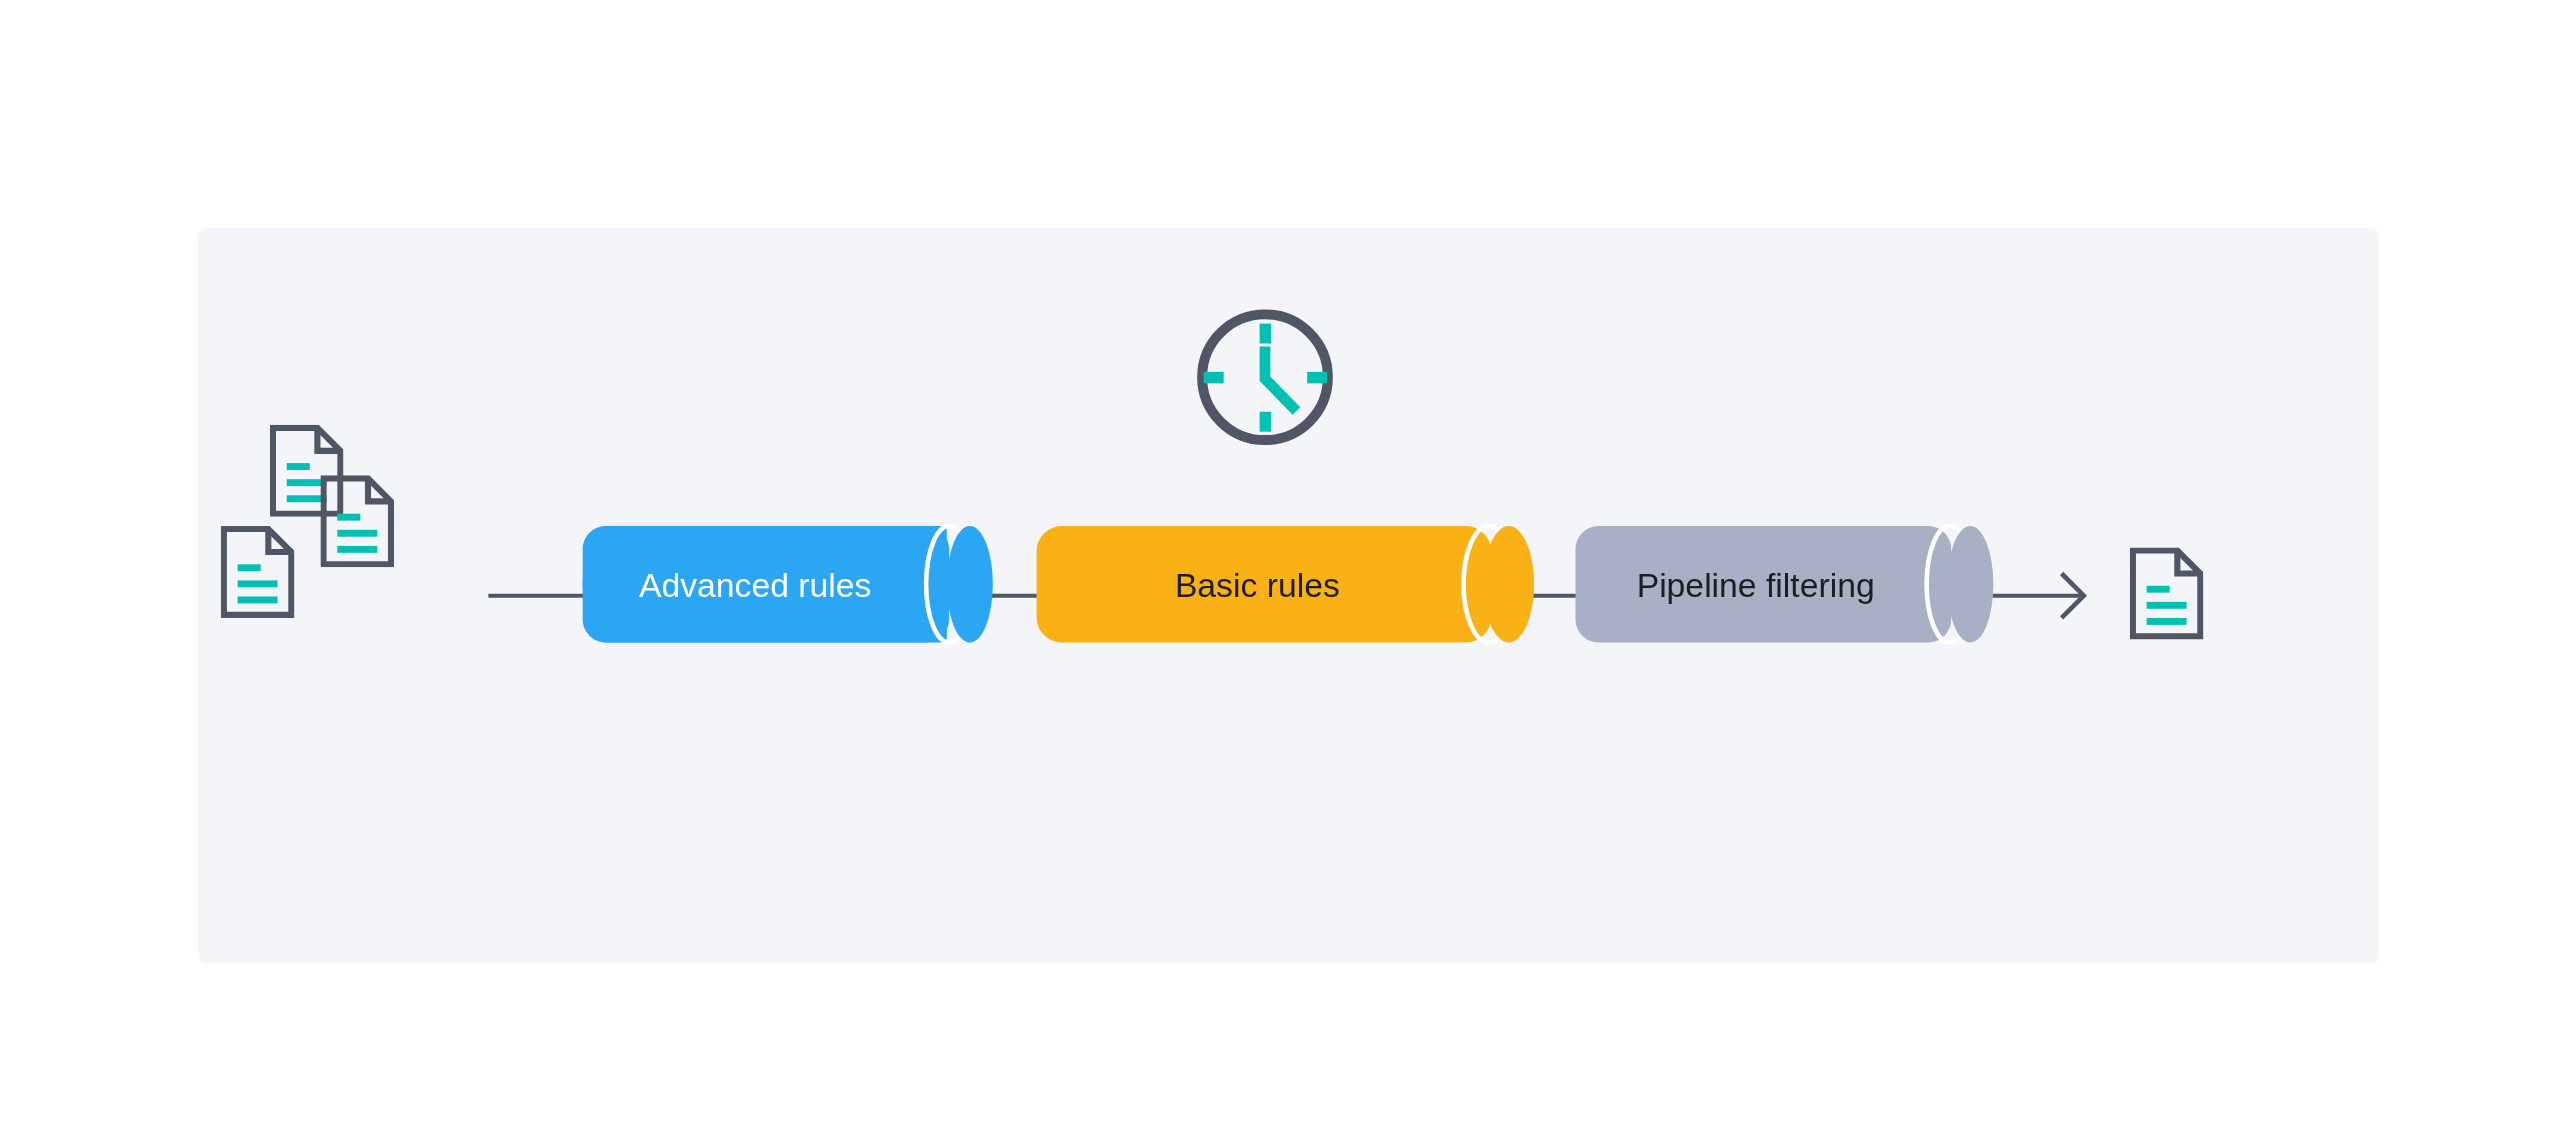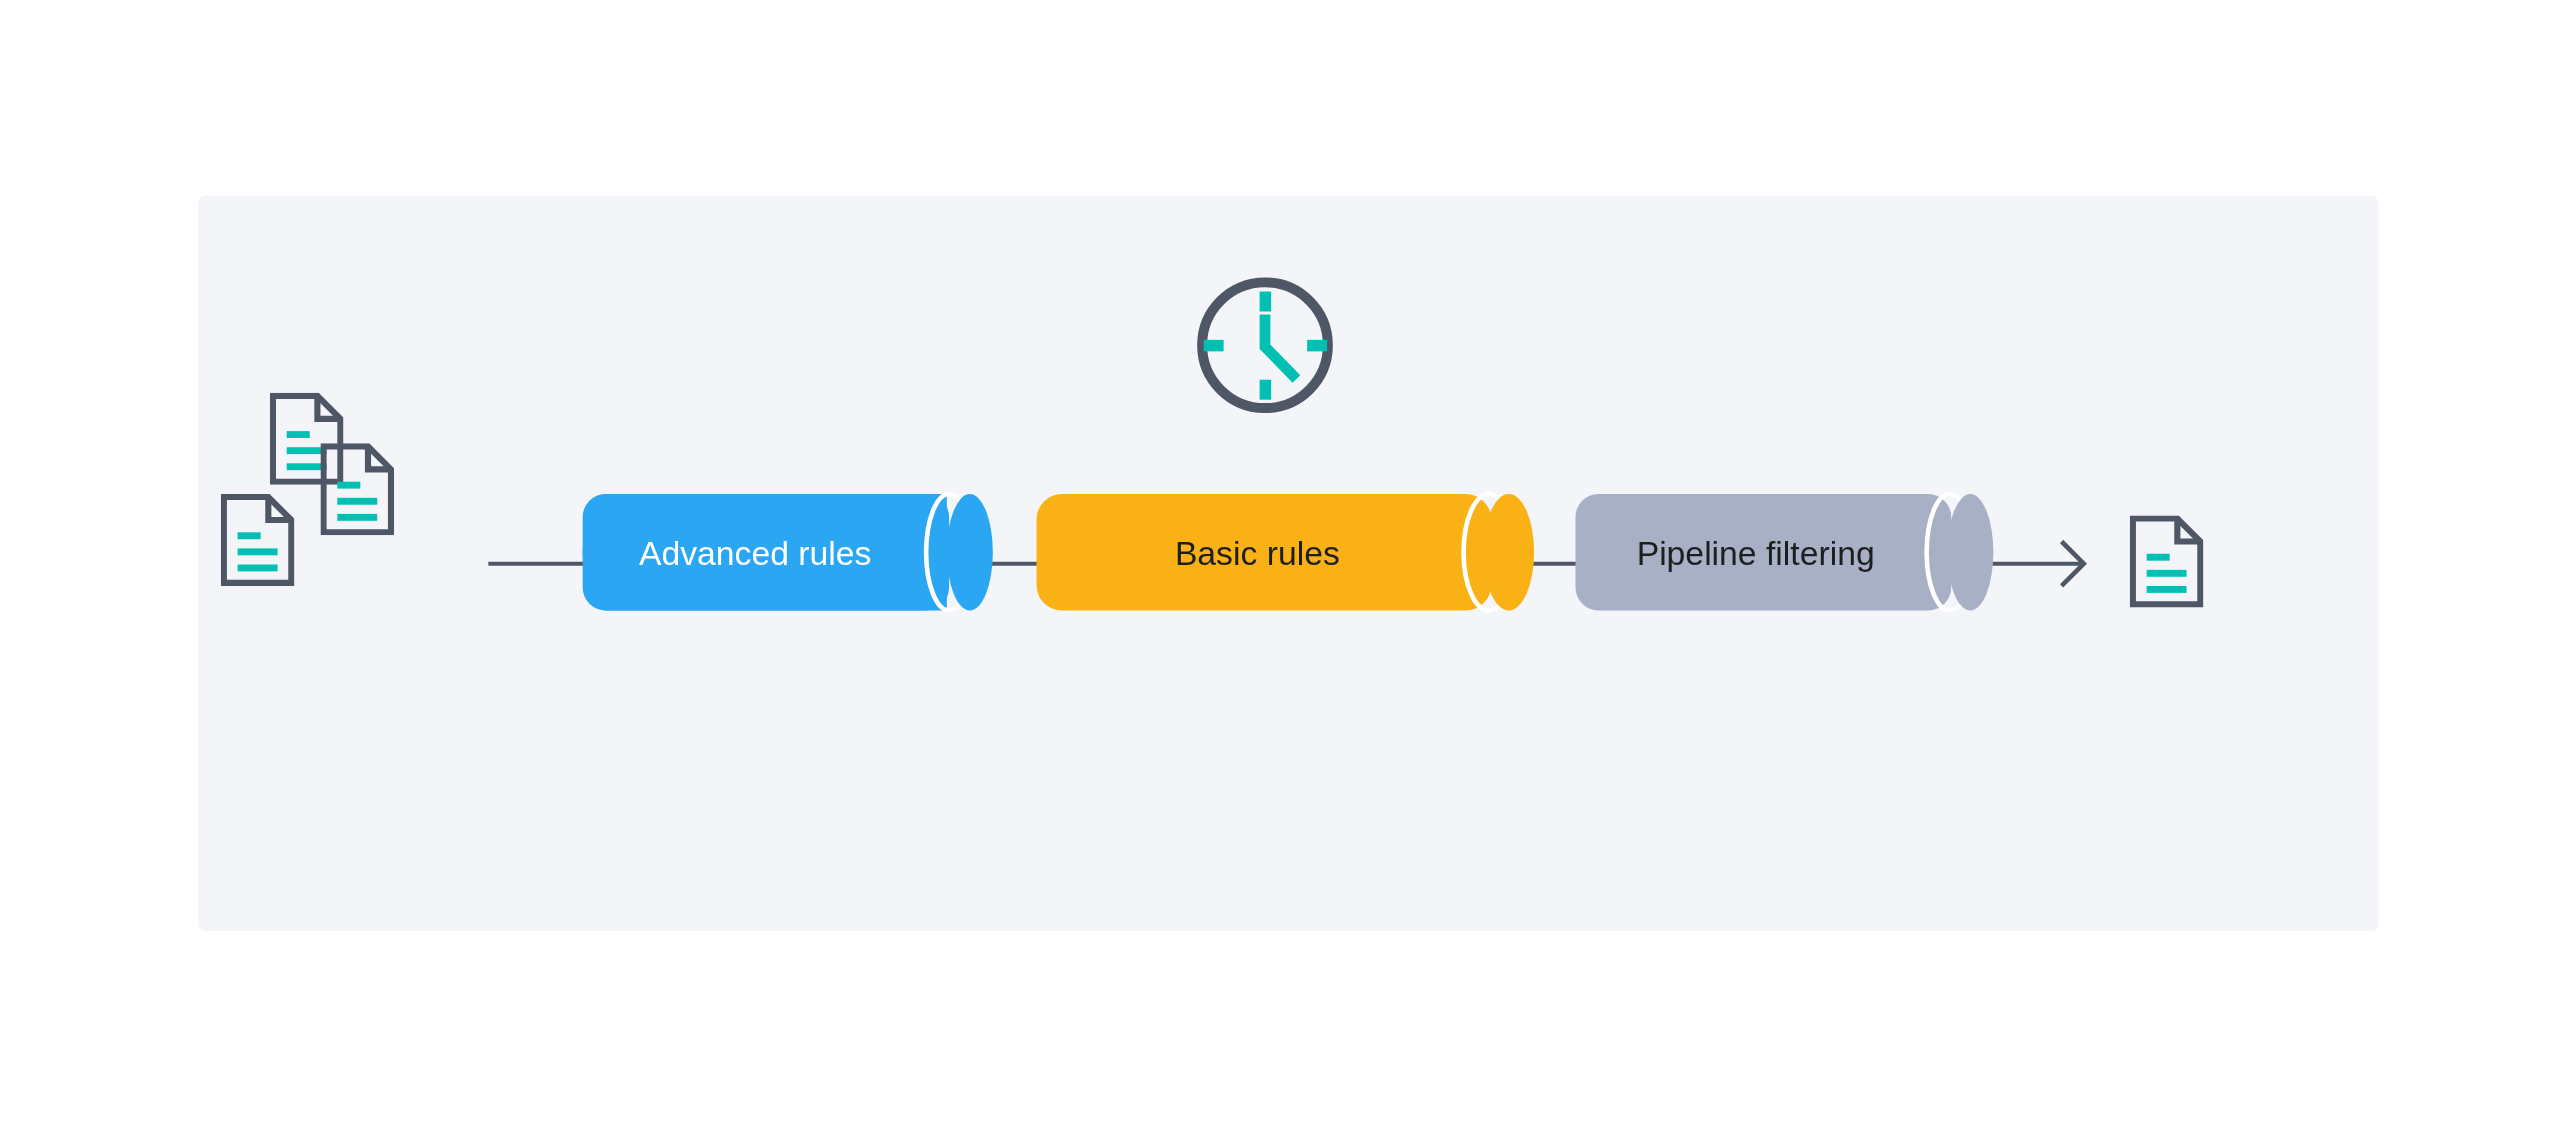--- a/index.html
+++ b/index.html
@@ -11,20 +11,21 @@
     width: 2576px;
     height: 1129px;
     font-family: "Liberation Sans", sans-serif;
     overflow: hidden;
   }
   #stage {
     position: relative;
     width: 2576px;
     height: 823px;
     background: #ffffff;
+    margin-top: 32px;
   }
   #panel {
     position: absolute;
     left: 198px;
     top: 196px;
     width: 2181px;
     height: 735px;
     background: #f4f5f9;
     border-radius: 7.7px;
   }

